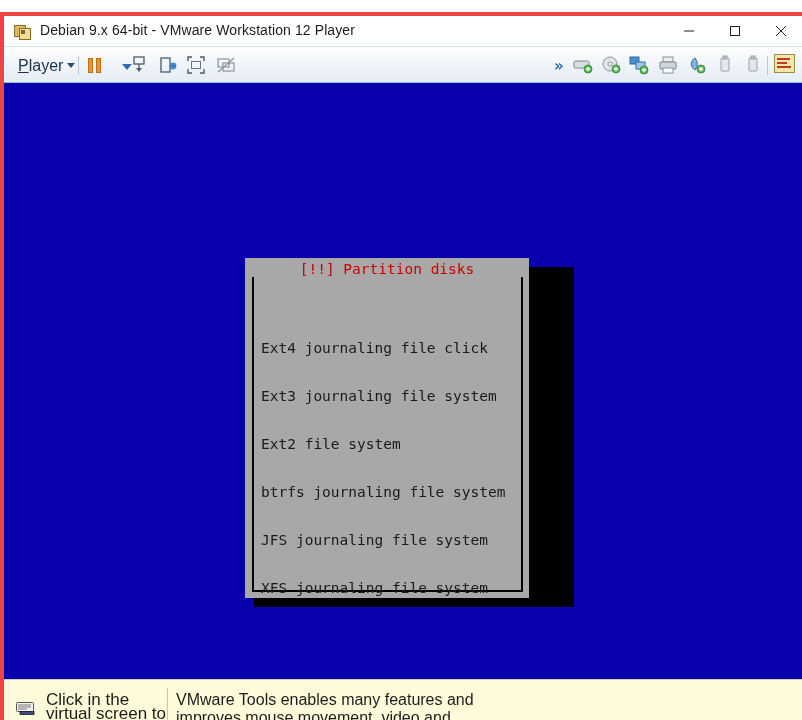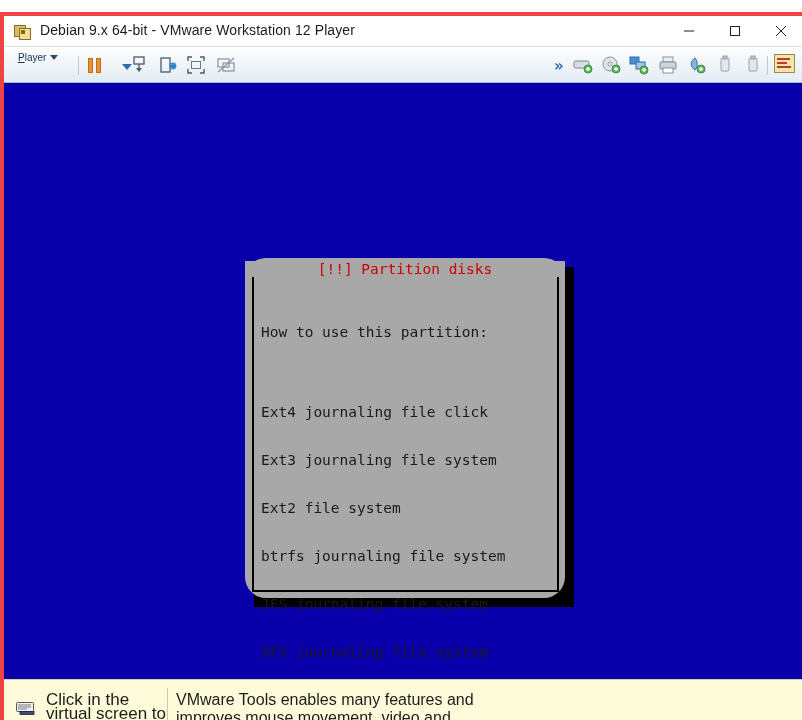--- a/index.html
+++ b/index.html
@@ -23,22 +23,22 @@
   .tb-title{position:absolute;left:36px;top:6px;font-size:14px;color:#1c1c1c;
     letter-spacing:.1px;white-space:nowrap;}
   .wbtn{position:absolute;top:0;width:46px;height:30px;cursor:default;}
   .wbtn svg{position:absolute;left:50%;top:50%;transform:translate(-50%,-50%);}
   .wb-min{right:92px;} .wb-max{right:46px;} .wb-close{right:0px;}
 
   
   .toolbar{position:absolute;left:0;top:31px;width:800px;height:36px;
     background:linear-gradient(#fdfefe,#eef3f8 60%,#e4ecf4);
     border-bottom:1px solid #9cc0dc;box-sizing:border-box;}
-  .player-btn{position:absolute;left:10px;top:0;height:21px;padding:0 4px;
-    font-size:10px;color:#15314f;display:flex;align-items:center;gap:4px;cursor:default;}
+  .player-btn{position:absolute;left:10px;top:8px;height:21px;padding:0 4px;
+    font-size:16px;color:#15314f;display:flex;align-items:center;gap:4px;cursor:default;}
   .player-btn .u{text-decoration:underline;}
   .caret{width:0;height:0;border-left:4px solid transparent;border-right:4px solid transparent;
     border-top:5px solid #2b4c6f;}
   .tsep{position:absolute;top:9px;width:1px;height:19px;background:#b9cbdb;}
   .pause{position:absolute;top:11px;display:flex;gap:3px;}
   .pause i{display:block;width:5px;height:15px;background:#e8923a;border:1px solid #c0700f;box-sizing:border-box;}
   .bcaret{position:absolute;top:17px;width:0;height:0;border-left:5px solid transparent;
     border-right:5px solid transparent;border-top:6px solid #2f6ca8;}
   .ticon{position:absolute;top:7px;width:22px;height:22px;cursor:default;}
   .ticon svg{display:block;}
@@ -49,22 +49,22 @@
   .note-ic i{position:absolute;left:2px;height:2px;background:#c0392b;}
 
   
   .vm{position:absolute;left:0;top:67px;width:800px;height:596px;background:#0a00ab;
       overflow:hidden;}
   .vmtext{position:absolute;color:#c8c8c8;font-family:"DejaVu Sans Mono","Liberation Mono",monospace;}
   .helpline{left:2px;bottom:14px;font-size:14.5px;letter-spacing:0px;color:#c9c9c9;white-space:nowrap;}
 
   
   .shadow{position:absolute;left:250px;top:184px;width:320px;height:340px;background:#000;}
-  .dlg{position:absolute;left:241px;top:175px;width:320px;height:340px;background:#a8a8a8;
-       box-sizing:border-box;border-radius:21px;}
+  .dlg{position:absolute;left:241px;top:175px;width:284px;height:340px;background:#a8a8a8;
+       box-sizing:border-box;}
   .dlg-inner{position:absolute;left:7px;top:7px;right:6px;bottom:6px;border:2px solid #000;
        box-sizing:border-box;}
   .dlg-title{position:absolute;left:0;right:0;top:3px;text-align:center;
        font-family:"DejaVu Sans Mono","Liberation Mono",monospace;font-size:14.5px;color:#cc0000;
        background:#a8a8a8;}
   .dlg-title span{background:#a8a8a8;padding:0 7px;}
   .dlg-body{position:absolute;left:16px;top:34px;right:10px;
        font-family:"DejaVu Sans Mono","Liberation Mono",monospace;font-size:14.5px;
        color:#1a1a1a;line-height:16px;white-space:pre;}
   .prompt{margin-bottom:16px;}
@@ -212,21 +212,20 @@
   <div class="vm">
 
     <div class="shadow"></div>
 
     <div class="dlg">
       <div class="dlg-inner"></div>
       <div class="dlg-title">
         <span>[!!] Partition disks</span>
       </div>
       <div class="dlg-body">
-        <div class="prompt">How to use this partition:</div>
 
         <div class="mrow">Ext4 journaling file click</div>
         <div class="mrow">Ext3 journaling file system</div>
         <div class="mrow">Ext2 file system</div>
         <div class="mrow">btrfs journaling file system</div>
         <div class="mrow">JFS journaling file system</div>
         <div class="mrow">XFS journaling file system</div>
         
         
         

